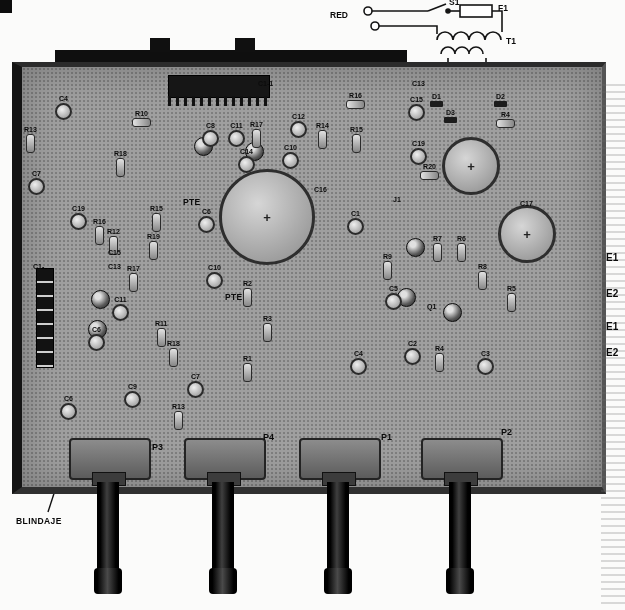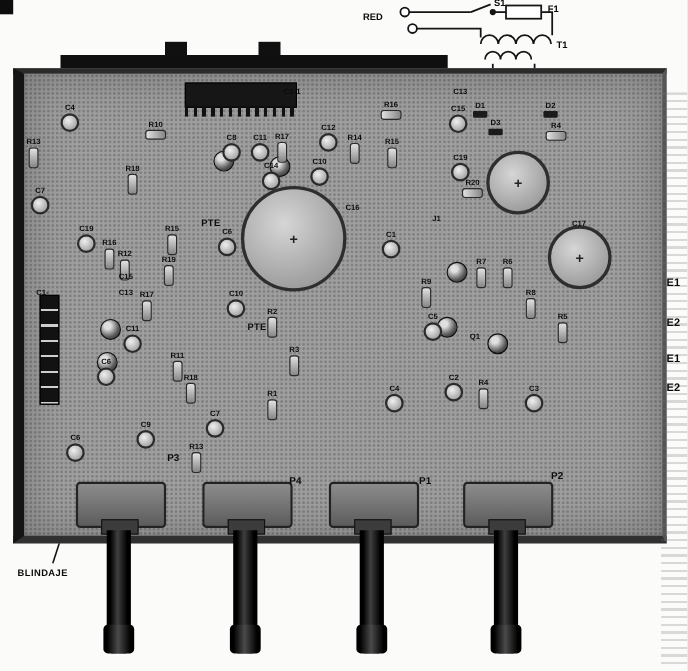--- a/index.html
+++ b/index.html
@@ -383,21 +383,21 @@
       <div class="part t-tx" style="left: 520px; top: 200px;">
         <span class="plabel">C17</span>
       </div>
       <span class="outlabel" style="top: 252px;">E1</span>
       <span class="outlabel" style="top: 288px;">E2</span>
       <span class="outlabel" style="top: 321px;">E1</span>
       <span class="outlabel" style="top: 347px;">E2</span>
       <div class="pot-body" style="left: 69px;"></div>
       <div class="pot-nut" style="left: 92px;"></div>
       <div class="pot-shaft" style="left: 97px;"></div>
-      <span class="pot-label" style="left: 152px; top: 411px;">P3</span>
+      <span class="pot-label" style="left: 152px; top: 442px;">P3</span>
       <div class="pot-body" style="left: 184px;"></div>
       <div class="pot-nut" style="left: 207px;"></div>
       <div class="pot-shaft" style="left: 212px;"></div>
       <span class="pot-label" style="left: 263px; top: 432px;">P4</span>
       <div class="pot-body" style="left: 299px;"></div>
       <div class="pot-nut" style="left: 322px;"></div>
       <div class="pot-shaft" style="left: 327px;"></div>
       <span class="pot-label" style="left: 381px; top: 432px;">P1</span>
       <div class="pot-body" style="left: 421px;"></div>
       <div class="pot-nut" style="left: 444px;"></div>

